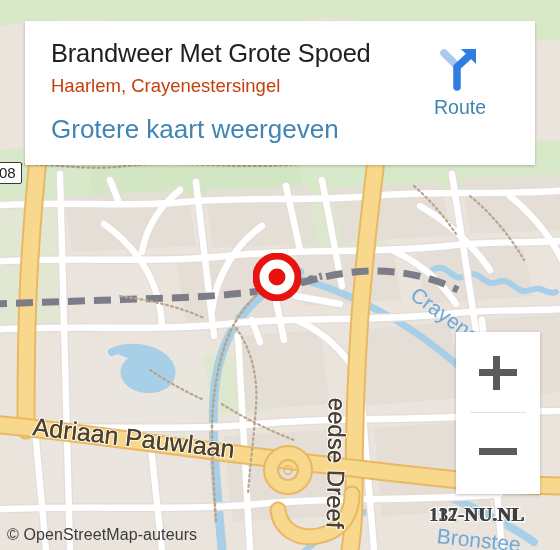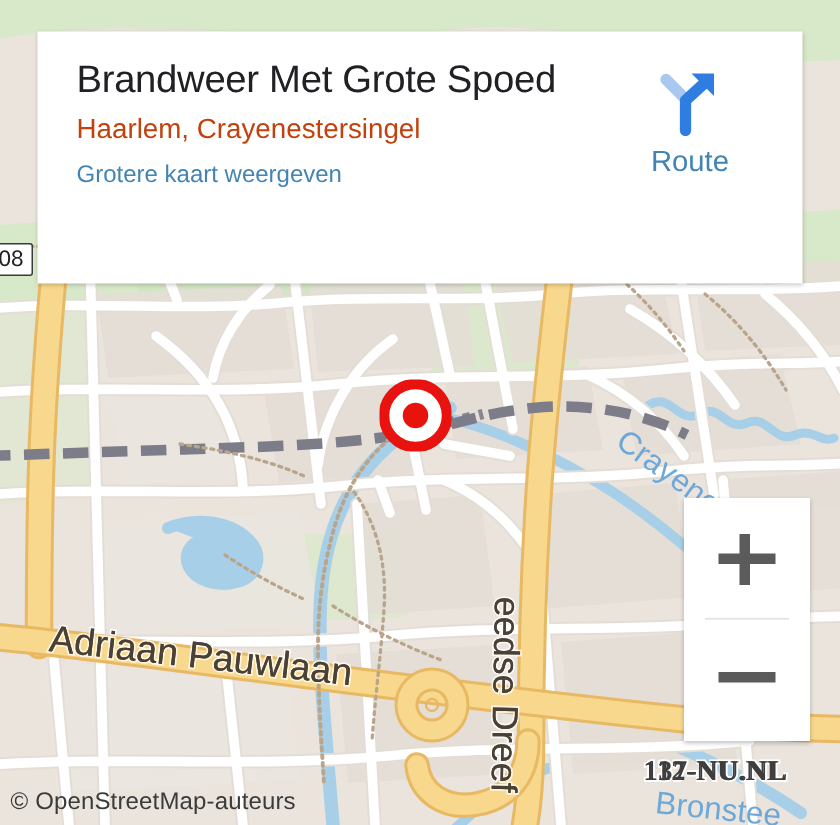--- a/index.html
+++ b/index.html
@@ -25,21 +25,21 @@
     width: 560px; height: 550px;
   }
   .map-svg { display: block; width: 560px; height: 550px; }
 
   
   #info-card {
     position: absolute;
     left: 25px;
     top: 21px;
     width: 510px;
-    height: 168px;
+    height: 144px;
     background: #ffffff;
     box-shadow: 0 1px 3px rgba(0,0,0,0.22);
     box-sizing: border-box;
   }
   #card-text {
     position: absolute;
     left: 26px;
     top: 17px;
     width: 390px;
   }
@@ -53,22 +53,22 @@
   }
   #card-subtitle {
     margin-top: 5px;
     font-size: 18.5px;
     line-height: 23px;
     color: #c2410c;
     font-weight: 400;
     white-space: nowrap;
   }
   #card-link {
-    margin-top: 8px;
-    font-size: 16px;
+    margin-top: 20px;
+    font-size: 26px;
     line-height: 24px;
     color: #4285b4;
     cursor: pointer;
     white-space: nowrap;
   }
   #route-button {
     position: absolute;
     right: 29px;
     top: 26px;
     width: 92px;

